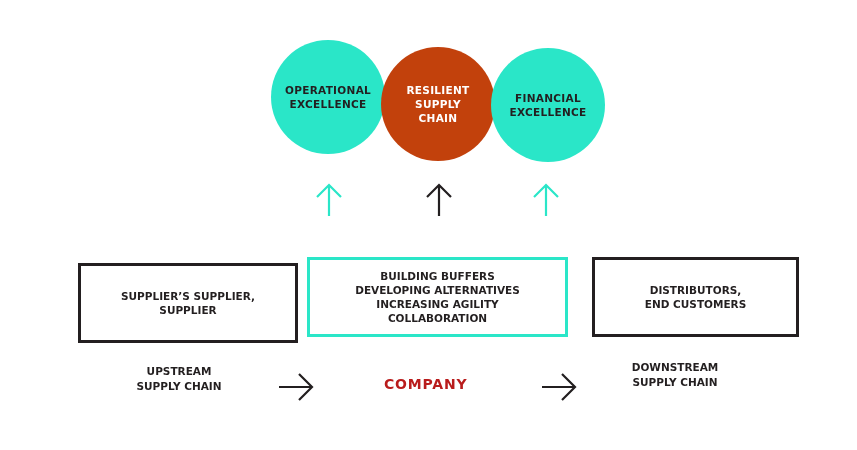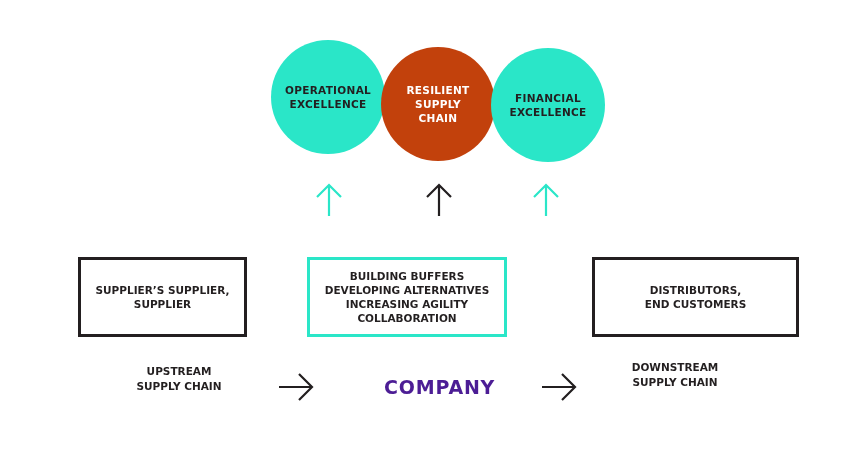--- a/index.html
+++ b/index.html
@@ -12,21 +12,21 @@
   .teal { background: #2ae6c8; color: #231f20; }
   .dark { background: #c2410c; color: #ffffff; }
   .box { position: absolute; display: flex; align-items: center; justify-content: center;
          text-align: center; font-weight: bold; font-size: 10.5px; line-height: 14px;
          color: #231f20; box-sizing: border-box; }
   .box span { white-space: pre-line; }
   .box-dark { border: 3px solid #231f20; }
   .box-teal { border: 3px solid #2ae6c8; }
   .label { position: absolute; text-align: center; font-weight: bold; font-size: 10.5px;
            line-height: 15px; color: #231f20; white-space: pre-line; }
-  .company { position: absolute; font-weight: bold; font-size: 19px; color: #4c1d95;
+  .company { position: absolute; font-weight: bold; font-size: 14px; color: #b91c1c;
              letter-spacing: 0.8px; }
   svg.arrow { position: absolute; }
 </style>
 </head>
 <body>
 
 <div class="circle teal" style="left:271px; top:40px;">
   <span>OPERATIONAL
 EXCELLENCE</span>
 </div>
@@ -43,25 +43,25 @@
 <svg class="arrow" style="left:315px; top:183px;" width="28" height="34" viewBox="0 0 28 34">
   <path d="M14 33 V2 M2 14 L14 2 L26 14" fill="none" stroke="#2ae6c8" stroke-width="2.2"></path>
 </svg>
 <svg class="arrow" style="left:425px; top:183px;" width="28" height="34" viewBox="0 0 28 34">
   <path d="M14 33 V2 M2 14 L14 2 L26 14" fill="none" stroke="#231f20" stroke-width="2.2"></path>
 </svg>
 <svg class="arrow" style="left:532px; top:183px;" width="28" height="34" viewBox="0 0 28 34">
   <path d="M14 33 V2 M2 14 L14 2 L26 14" fill="none" stroke="#2ae6c8" stroke-width="2.2"></path>
 </svg>
 
-<div class="box box-dark" style="left:78px; top:257px; width:169px; height:80px;">
+<div class="box box-dark" style="left:78px; top:263px; width:220px; height:80px;">
   <span>SUPPLIER’S SUPPLIER,
 SUPPLIER</span>
 </div>
-<div class="box box-teal" style="left:307px; top:257px; width:200px; height:80px;">
+<div class="box box-teal" style="left:307px; top:257px; width:261px; height:80px;">
   <span>BUILDING BUFFERS
 DEVELOPING ALTERNATIVES
 INCREASING AGILITY
 COLLABORATION</span>
 </div>
 <div class="box box-dark" style="left:572px; top:257px; width:207px; height:80px;margin-left:20px;">
   <span>DISTRIBUTORS,
 END CUSTOMERS</span>
 </div>
 

